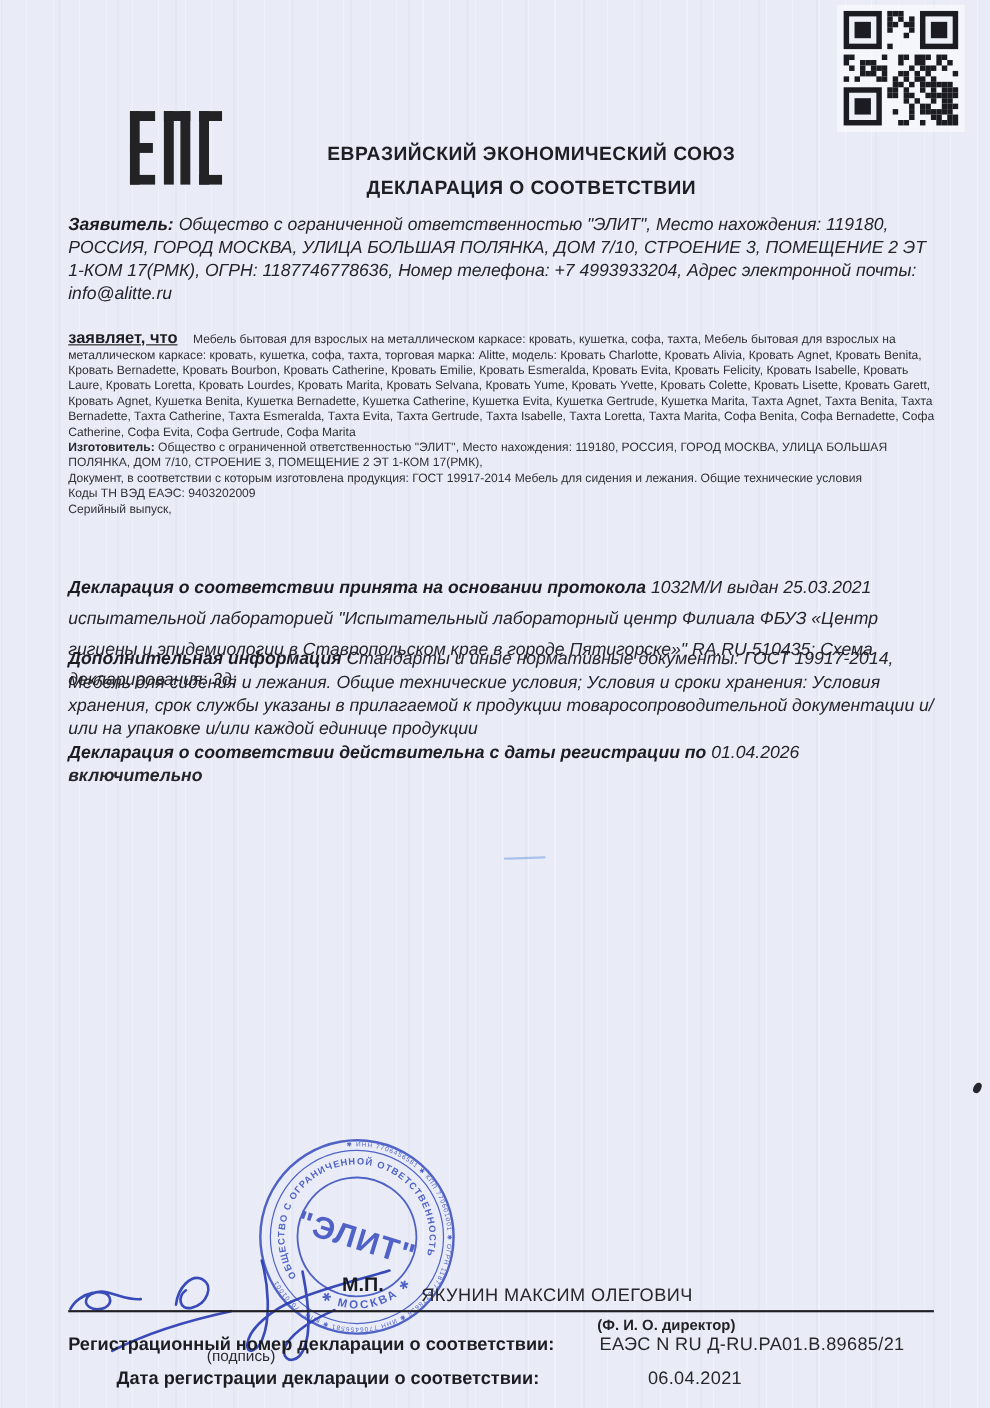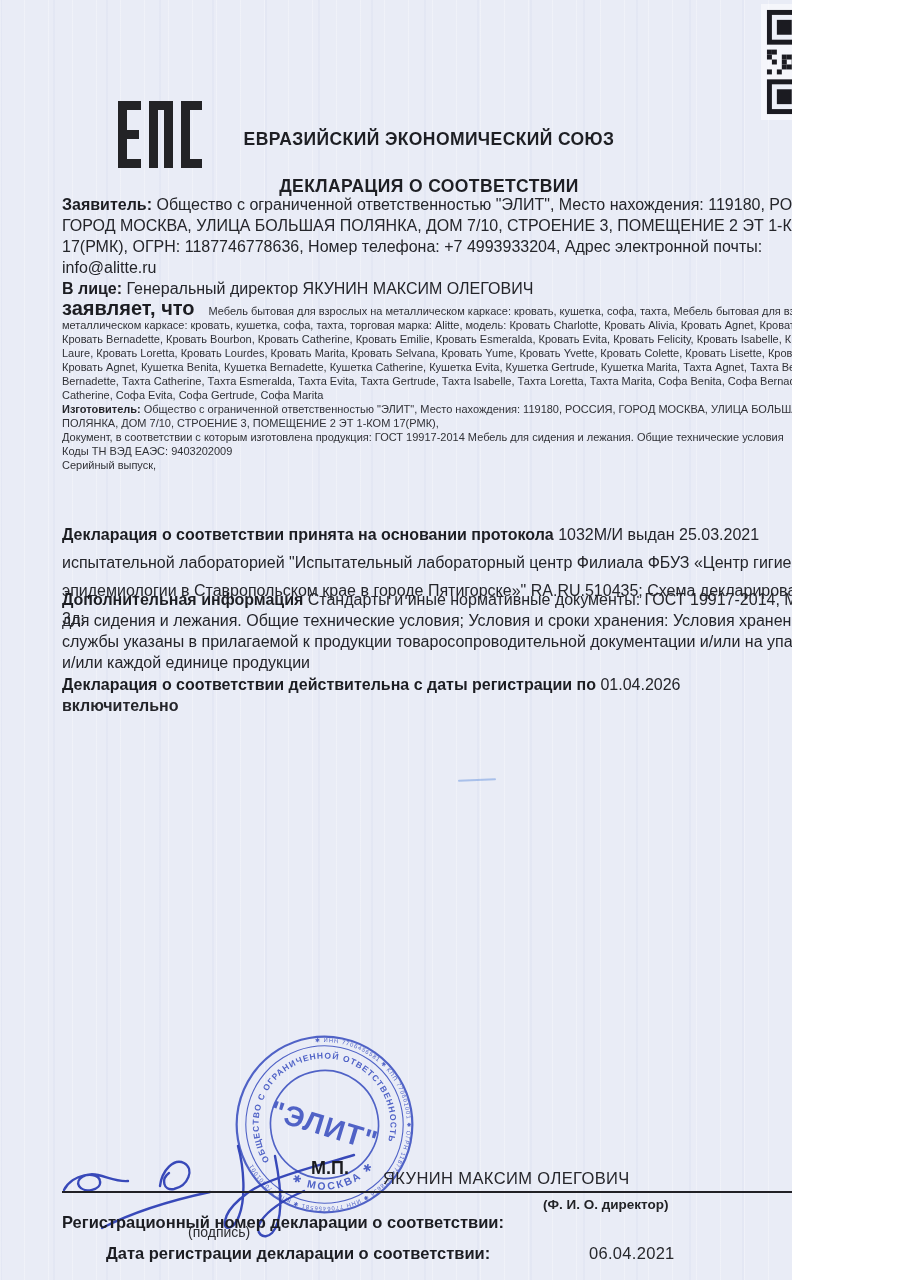--- a/index.html
+++ b/index.html
@@ -1,43 +1,43 @@
 <!DOCTYPE html>
 <html><head>
 <meta charset="utf-8">
 <style>
   html,body{margin:0;padding:0;}
   .page{
     position:relative;
-    width:792px;height:1280px;
+    width:900px;height:1280px;
     background:
       repeating-linear-gradient(90deg, rgba(255,255,255,.30) 0 1px, rgba(255,255,255,0) 1px 24px),
       repeating-linear-gradient(90deg, rgba(210,216,236,.25) 0 2px, rgba(210,216,236,0) 2px 53px),
       #e9ecf6;
     font-family:"Liberation Sans","DejaVu Sans",sans-serif;
     color:#24252a;
     overflow:hidden;
   }
   .abs{position:absolute;}
   
   .eac-logo{left:118px;top:101px;width:84px;height:67px;}
   .qr{left:758px;top:4px;width:122px;height:116px;}
   .qr svg{width:100%;height:100%;}
   .title{left:66px;right:0;text-align:center;font-weight:bold;font-size:17.5px;
          letter-spacing:.4px;color:#1e1f24;}
   .title1{top:129px;}
-  .title2{top:176px;}
-  
-  .para{left:62px;width:789px;font-size:16px;line-height:21px;margin:0;}
+  .title2{top:160px;}
+  
+  .para{left:62px;width:789px;font-size:16px;line-height:21px;margin:0;font-style:italic;}
   .para b{color:#1c1d22;}
   .p-applicant{top:194px;}
   .p-representative{top:278px;}
   .smallblock{left:62px;width:792px;top:301px;}
   .smallblock p{margin:0;font-size:11px;line-height:14px;color:#303136;}
-  .smallblock .lead{font-size:20px;font-weight:bold;color:#1c1d22;margin-right:14px;}
+  .smallblock .lead{font-size:15px;font-weight:bold;color:#1c1d22;margin-right:14px;text-decoration:underline;}
   .smallblock b{color:#26272c;}
   .p-complies{top:466px;}
   .p-complies b{margin-right:26px;}
   .p-basis{top:521px;line-height:28px;}
   .p-additional{top:589px;}
   .p-validity{top:674px;}
   .p-validity .suffix{display:block;font-weight:bold;}
   
   .stamp{left:233px;top:1033px;width:183px;height:183px;opacity:.88;}
   .stamp svg{width:100%;height:100%;}
@@ -219,21 +219,20 @@
           <rect x="100" y="100" width="5" height="5"></rect>
         </g>
     </svg>
   </div>
 
   <div class="abs title title1">ЕВРАЗИЙСКИЙ ЭКОНОМИЧЕСКИЙ СОЮЗ</div>
   <div class="abs title title2">ДЕКЛАРАЦИЯ О СООТВЕТСТВИИ</div>
 
   <p class="abs para p-applicant"><b>Заявитель:</b> <span>Общество с ограниченной ответственностью "ЭЛИТ", Место нахождения: 119180, РОССИЯ, ГОРОД МОСКВА, УЛИЦА БОЛЬШАЯ ПОЛЯНКА, ДОМ 7/10, СТРОЕНИЕ 3, ПОМЕЩЕНИЕ 2 ЭТ 1-КОМ 17(РМК), ОГРН: 1187746778636, Номер телефона: +7 4993933204, Адрес электронной почты: info@alitte.ru</span></p>
 
-  <p class="abs para p-representative"><b>В лице:</b> <span>Генеральный директор ЯКУНИН МАКСИМ ОЛЕГОВИЧ</span></p>
 
   <div class="abs smallblock">
     <p><span class="lead">заявляет, что</span><span>Мебель бытовая для взрослых на металлическом каркасе: кровать, кушетка, софа, тахта, Мебель бытовая для взрослых на металлическом каркасе: кровать, кушетка, софа, тахта, торговая марка: Alitte, модель: Кровать Charlotte, Кровать Alivia, Кровать Agnet, Кровать Benita, Кровать Bernadette, Кровать Bourbon, Кровать Catherine, Кровать Emilie, Кровать Esmeralda, Кровать Evita, Кровать Felicity, Кровать Isabelle, Кровать Laure, Кровать Loretta, Кровать Lourdes, Кровать Marita, Кровать Selvana, Кровать Yume, Кровать Yvette, Кровать Colette, Кровать Lisette, Кровать Garett, Кровать Agnet, Кушетка Benita, Кушетка Bernadette, Кушетка Catherine, Кушетка Evita, Кушетка Gertrude, Кушетка Marita, Тахта Agnet, Тахта Benita, Тахта Bernadette, Тахта Catherine, Тахта Esmeralda, Тахта Evita, Тахта Gertrude, Тахта Isabelle, Тахта Loretta, Тахта Marita, Софа Benita, Софа Bernadette, Софа Catherine, Софа Evita, Софа Gertrude, Софа Marita</span></p>
     <p><b>Изготовитель:</b> <span>Общество с ограниченной ответственностью "ЭЛИТ", Место нахождения: 119180, РОССИЯ, ГОРОД МОСКВА, УЛИЦА БОЛЬШАЯ ПОЛЯНКА, ДОМ 7/10, СТРОЕНИЕ 3, ПОМЕЩЕНИЕ 2 ЭТ 1-КОМ 17(РМК),</span></p>
     <p>Документ, в соответствии с которым изготовлена продукция: ГОСТ 19917-2014 Мебель для сидения и лежания. Общие технические условия</p>
     <p>Коды ТН ВЭД ЕАЭС: 9403202009</p>
     <p>Серийный выпуск,</p>
   </div>
 
 
@@ -276,18 +275,19 @@
     </svg>
   </div>
 
   <div class="abs mp">М.П.</div>
   <div class="abs signer">ЯКУНИН МАКСИМ ОЛЕГОВИЧ</div>
   <div class="abs sigline"></div>
   <div class="abs cap-sign">(подпись)</div>
   <div class="abs cap-fio">(Ф. И. О. директор)</div>
 
   <div class="abs reg-label row1">Регистрационный номер декларации о соответствии:</div>
+  <div class="abs reg-value row1">ЕАЭС N RU Д-RU.РА01.В.89685/21</div>
   <div class="abs reg-label row2">Дата регистрации декларации о соответствии:</div>
   <div class="abs reg-value row2">06.04.2021</div>
 
   <div class="abs speck"></div>
   <div class="abs penmark"></div>
 </div>
 
 </body></html>

